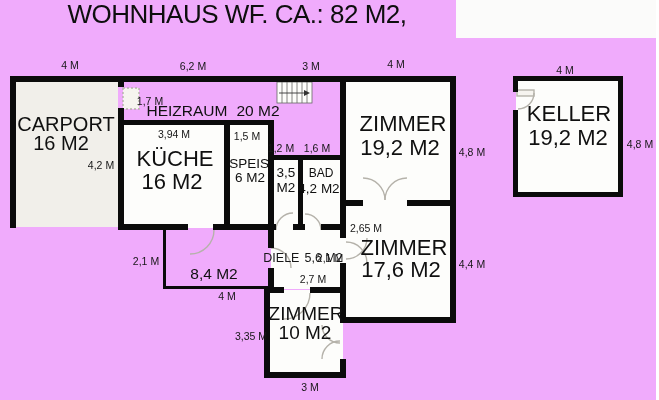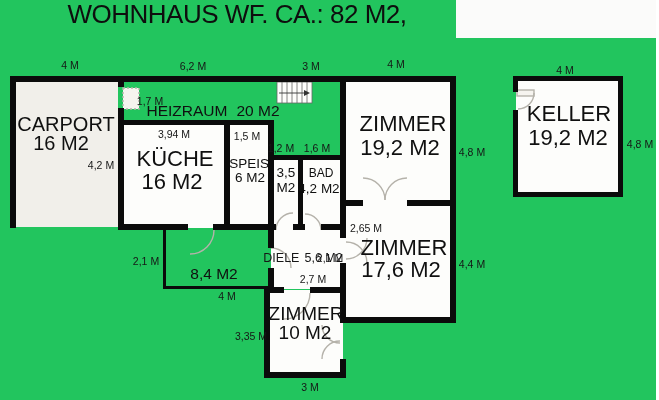--- a/index.html
+++ b/index.html
@@ -1,17 +1,17 @@
 <!DOCTYPE html>
 <html><head>
 <meta charset="utf-8">
 <style>
   html,body{margin:0;padding:0;}
   body{font-family:"Liberation Sans", sans-serif;}
-  .canvas{position:relative;width:656px;height:400px;background:#22c55e;overflow:hidden;}
+  .canvas{position:relative;width:656px;height:400px;background:#f0abfc;overflow:hidden;}
   .white-patch{position:absolute;left:456px;top:0;width:203px;height:38px;background:#FBFBFA;}
   .plansvg{position:absolute;left:0;top:0;}
   .title{position:absolute;left:12px;top:0px;width:450px;text-align:center;color:#0e0e0e;
          font-size:26px;line-height:29px;letter-spacing:-0.5px;}
   .lbl{position:absolute;transform:translate(-50%,-50%);white-space:nowrap;color:#161616;}
   .dim{font-size:10.5px;}
   .room-xl{font-size:22px;letter-spacing:0px;color:#101010;}
   .room-l{font-size:20px;color:#101010;}
   .room-m{font-size:19px;color:#101010;}
   .room-s{font-size:15.5px;color:#101010;}

